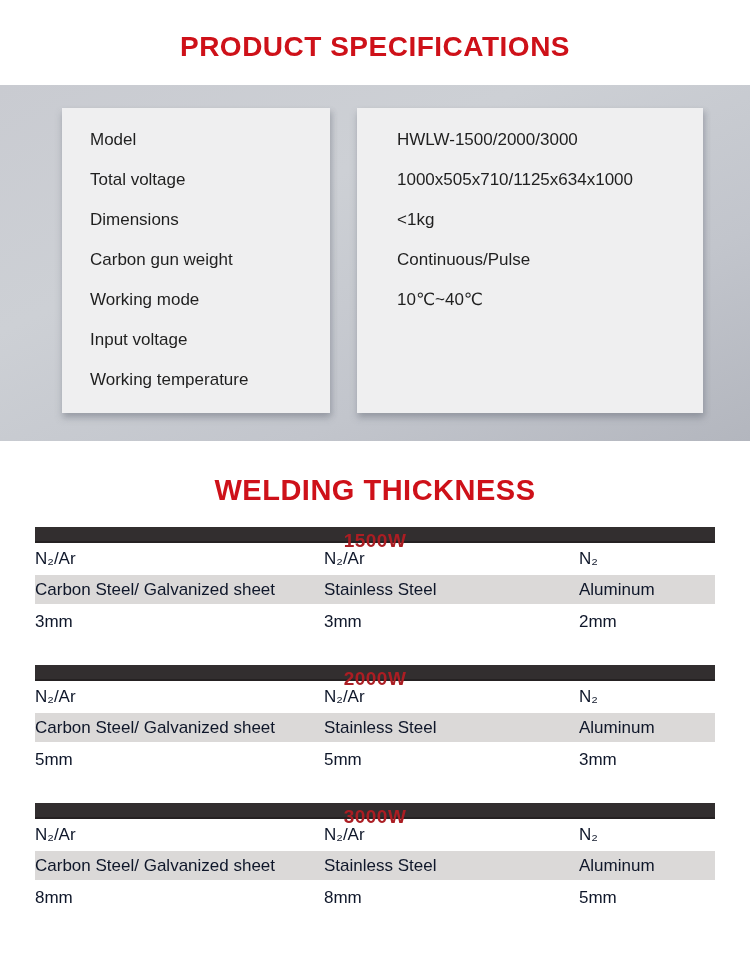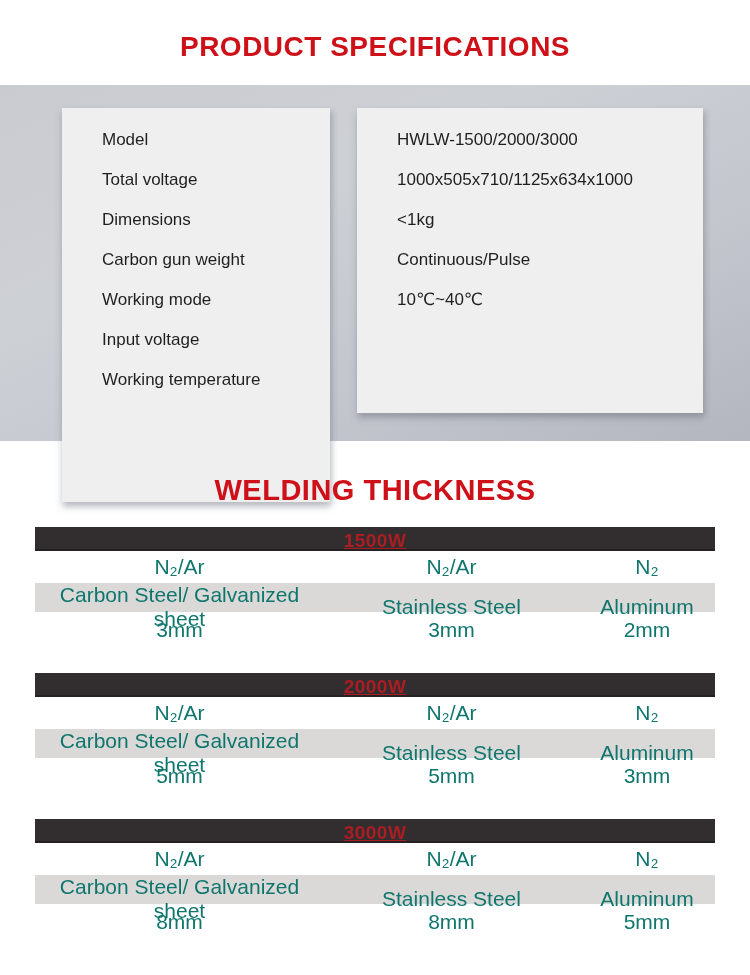--- a/index.html
+++ b/index.html
@@ -32,49 +32,48 @@
     position:absolute; top:85px; left:0;
     width:750px; height:356px;
     background:linear-gradient(155deg, #c9cbd1 0%, #cdd0d5 35%, #c2c5cc 70%, #b3b6be 100%);
   }
   .panel {
     position:absolute; top:23px;
     background:#efeff0;
     box-shadow:0 5px 7px rgba(100,105,118,0.35), 3px 3px 5px rgba(100,105,118,0.18);
     padding-top:12px;
   }
-  .panel-left  { left:62px;  width:268px; height:394px; padding-left:40px; }
+  .panel-left  { left:62px;  width:268px; height:305px; padding-left:28px; }
   .panel-right { left:357px; width:346px; height:305px; padding-left:40px; }
   .spec-line {
     height:40px; line-height:40px;
     font-size:17px; color:#1f1f1f;
     white-space:nowrap;
   }
 
   
   .tables {
     position:absolute; top:527px; left:35px; width:680px;
   }
   .ttable { margin-bottom:26px; }
   .thead {
-    height:24px; line-height:28px;
+    height:16px; line-height:28px;
     background:#322e2f;
     border-bottom:2px solid #252122;
     text-align:center;
     font-size:19px; font-weight:bold;
     color:#ab1d23;
     letter-spacing:0.5px;
-    text-decoration:underline;
   }
   .trow {
     display:grid;
     grid-template-columns:42.5% 37.5% 20%;
     align-items:center;
   }
-  .trow .cell { text-align:center; font-size:21px; color:#0f766e; }
+  .trow .cell { text-align:left; font-size:17px; color:#0f172a; }
   .row-gas       { height:32px; background:#ffffff; }
   .row-materials { height:29px; background:#dbd9d8; }
   .row-thickness { height:35px; background:#ffffff; }
 </style>
 </head>
 <body>
 
 <div class="page">
 
   <div class="main-title">PRODUCT SPECIFICATIONS</div>

